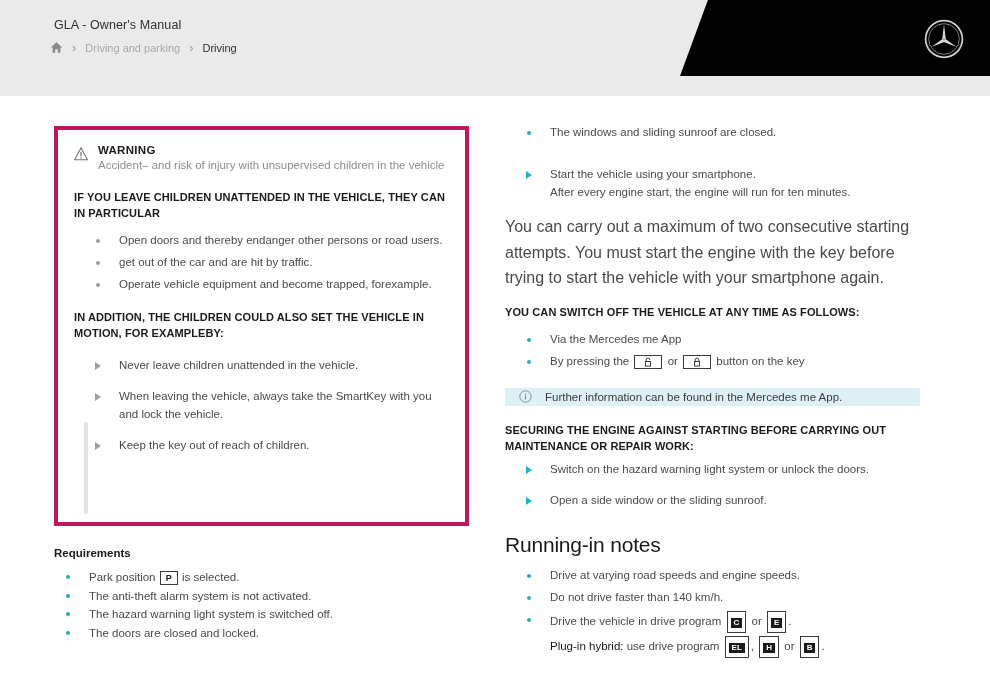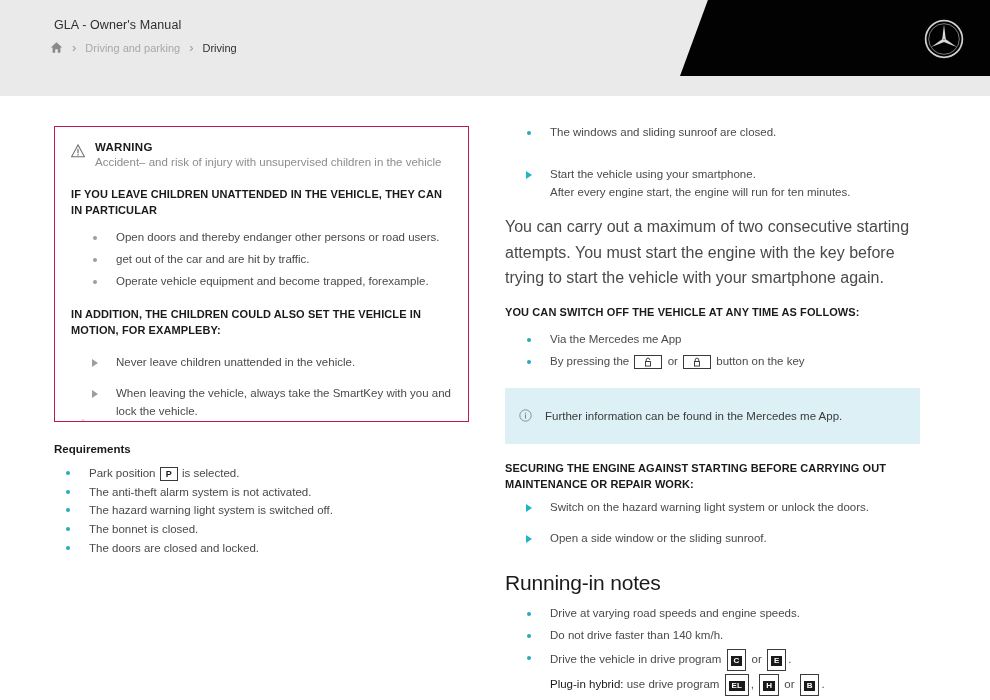--- a/index.html
+++ b/index.html
@@ -35,23 +35,23 @@
   .bc-item { font-size: 11px; color: #a8a8a8; }
   .bc-item.current { color: #2f2f2f; }
 
   
   .content { position: relative; width: 990px; height: 624px; background: #fff; }
   .col-left  { position: absolute; left: 54px;  top: 30px; width: 415px; }
   .col-right { position: absolute; left: 505px; top: 28px; width: 415px; }
 
   
   .warning-box {
-    position: relative; border: 1px solid #be185d;
+    position: relative; border: 4px solid #be185d;
     background: #fff; padding: 14px 16px 11px 16px;
-    box-shadow: inset 0 0 0 1px #fff; height: 296px; overflow: hidden;
+    box-shadow: inset 0 0 0 1px #fff; height: 400px; overflow: hidden;
   }
   .warn-head { display: flex; gap: 10px; align-items: flex-start; }
   .warn-tri { width: 14px; height: 14px; flex: 0 0 14px; margin-top: 3px; }
   .warn-title { font-size: 11.5px; font-weight: bold; color: #1a1a1a; letter-spacing: .3px; }
   .warn-sub { font-size: 11.5px; color: #8d8d8d; line-height: 1.5; margin-top: 1px; max-width: 355px; }
   .warn-scroll {
     position: absolute; left: 26px; top: 292px;
     width: 4px; height: 92px; background: #e2e2e2; border-radius: 2px;
   }
 
@@ -114,21 +114,21 @@
     display: inline-block; background: #1a1a1a; color: #fff;
     font-size: 8px; font-weight: bold; line-height: 10px;
     padding: 0 3px; min-width: 11px; text-align: center;
     font-family: "Liberation Sans", sans-serif;
   }
 
   
   .para { font-size: 16px; color: #4a4a4a; line-height: 1.58; margin-top: 12px; }
   .info-box {
     background: #dcf0f6; display: flex; gap: 13px; align-items: flex-start;
-    padding: 20px 14px; margin-top: 17px;
+    padding: 1px 14px; margin-top: 17px;
   }
   .info-icon { width: 13px; height: 13px; flex: 0 0 13px; margin-top: 1px; }
   .info-text { font-size: 11.5px; color: #3a3a3a; line-height: 1.4; }
   .h1-title {
     font-size: 21px; font-weight: normal; color: #1a1a1a;
     margin-top: 24px; letter-spacing: -.2px;
   }
   .bold-inline { font-weight: normal; color: #1a1a1a; }
 
   
@@ -209,21 +209,20 @@
 
       <div class="req-title">Requirements</div>
       <ul class="req">
         <li>
           <span>Park position</span>
           <span class="kbadge">P</span>
           <span>is selected.</span>
         </li>
         <li>The anti-theft alarm system is not activated.</li>
         <li>The hazard warning light system is switched off.</li>
-        <li>The bonnet is closed.</li>
         <li>The doors are closed and locked.</li>
       </ul>
     </div>
 
     <div class="col-right">
 
       <ul class="dot teal" style="margin-top:0;">
         <li>The windows and sliding sunroof are closed.</li>
       </ul>
 

